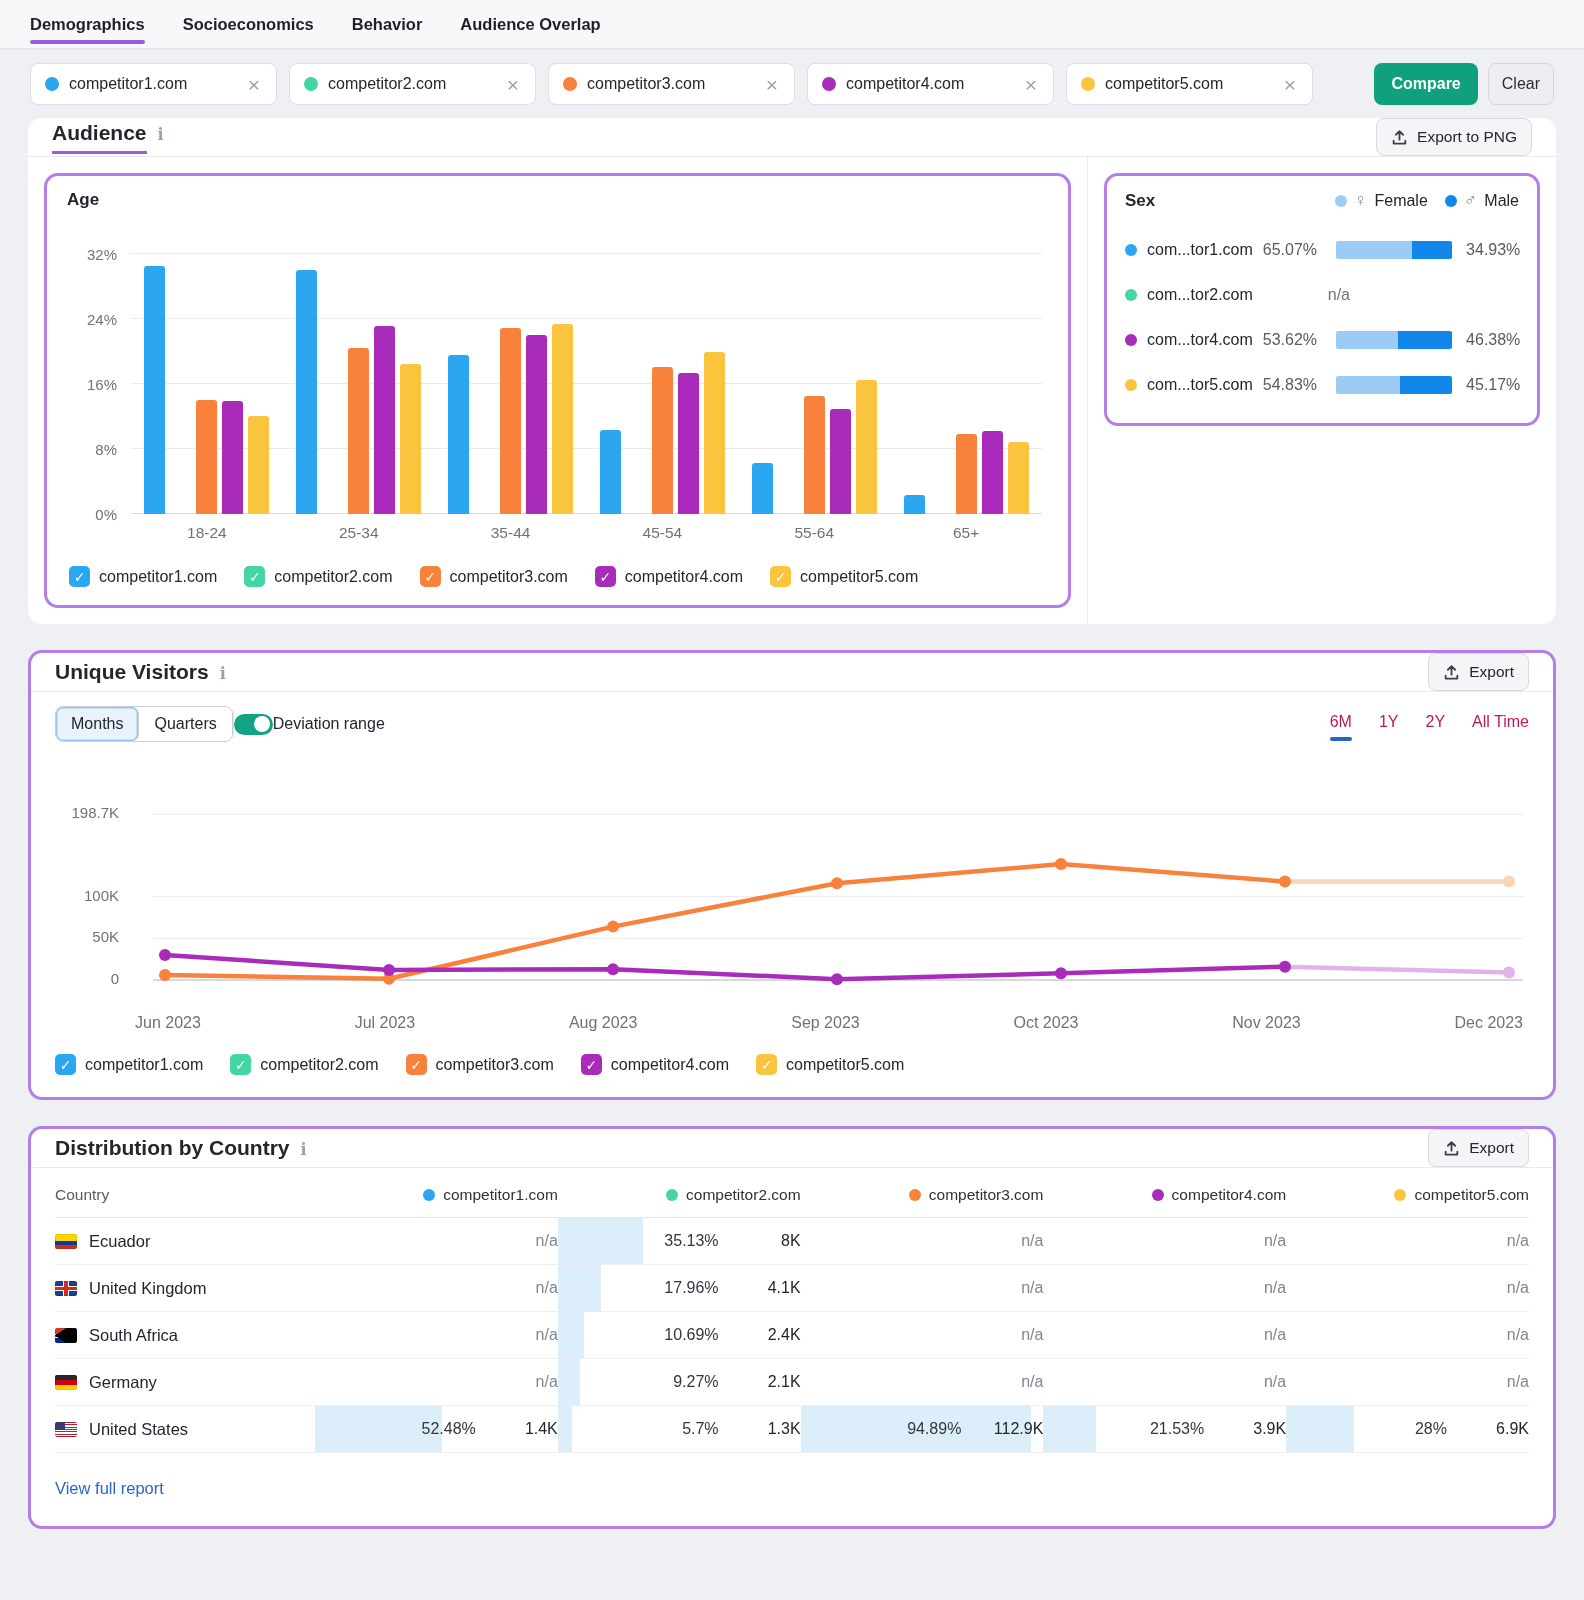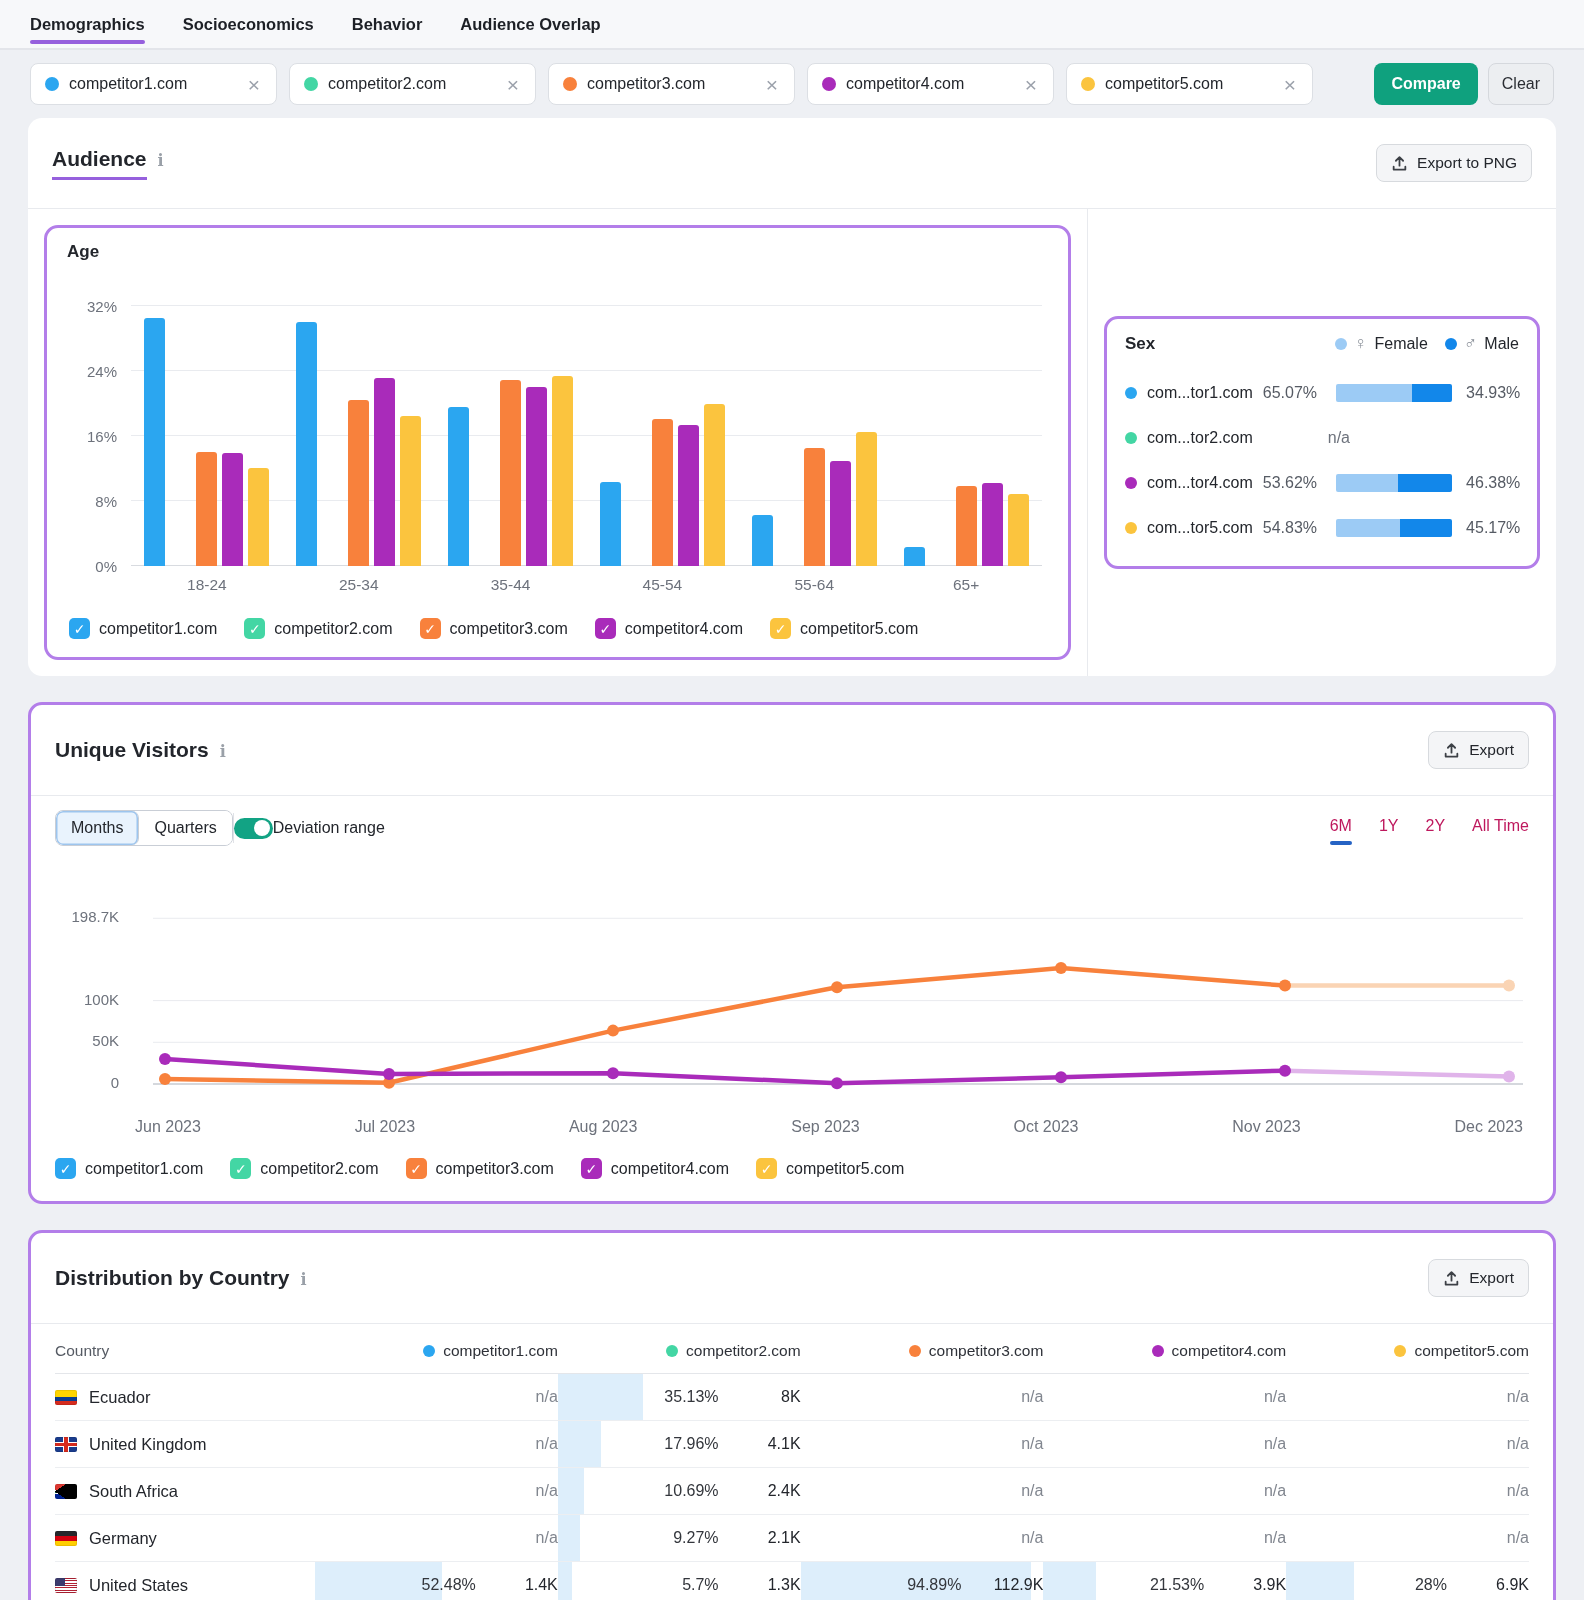--- a/index.html
+++ b/index.html
@@ -28,29 +28,29 @@
   .chip-x { color:#9ba1ab; font-size:21px; cursor:pointer; padding:0 6px; line-height:1; }
   .btn-compare { background:#0fa17e; color:#fff; font-weight:bold; font-size:16px;
     border:none; border-radius:8px; height:42px; padding:0 17px; margin-left:12px; cursor:pointer;
     font-family:inherit; }
   .btn-clear { background:#eceef1; border:1px solid #d5d8dd; border-radius:8px; height:42px;
     padding:0 13px; font-size:16px; color:#2a2d33; margin-left:10px; cursor:pointer; font-family:inherit; }
   
   .card { background:#fff; border-radius:14px; margin:0 28px 26px; overflow:hidden; }
   .card.bordered { border:3px solid #b37ee9; }
   .card-head { display:flex; justify-content:space-between; align-items:center;
-    padding:26px 24px; border-bottom:1px solid #e8eaee; }
+    padding:0 24px; border-bottom:1px solid #e8eaee; }
   .card-title { font-size:21px; font-weight:bold; display:flex; align-items:baseline; gap:11px; }
   .title-underline { border-bottom:3px solid #9660dd; padding-bottom:6px; }
   .info { color:#9aa0a8; font-size:16px; font-family:"DejaVu Serif", serif; cursor:pointer; }
   .btn { display:inline-flex; align-items:center; gap:9px; background:#f4f5f7;
     border:1px solid #d7dade; border-radius:8px; height:38px; padding:0 14px;
     font-size:15.5px; color:#23262c; cursor:pointer; font-family:inherit; }
   
-  .aud-body { display:flex; align-items:center; }
+  .aud-body { display:flex; align-items:flex-start; }
   .aud-left { flex:1; padding:16px; border-right:1px solid #e8eaee; }
   .aud-right { width:468px; flex:none; padding:16px; }
   .panel { border:3px solid #b37ee9; border-radius:14px; }
   .panel-title { font-size:17px; font-weight:bold; }
   .age-panel { padding:14px 20px 18px; }
   .age-chart { position:relative; height:268px; margin:36px 6px 0 64px; }
   .grid { position:absolute; left:0; right:0; height:1px; background:#e9ebef; }
   .grid.zero { background:#d8dbe0; }
   .ytick { position:absolute; left:-64px; width:50px; text-align:right;
     font-size:15px; color:#6d727c; }

